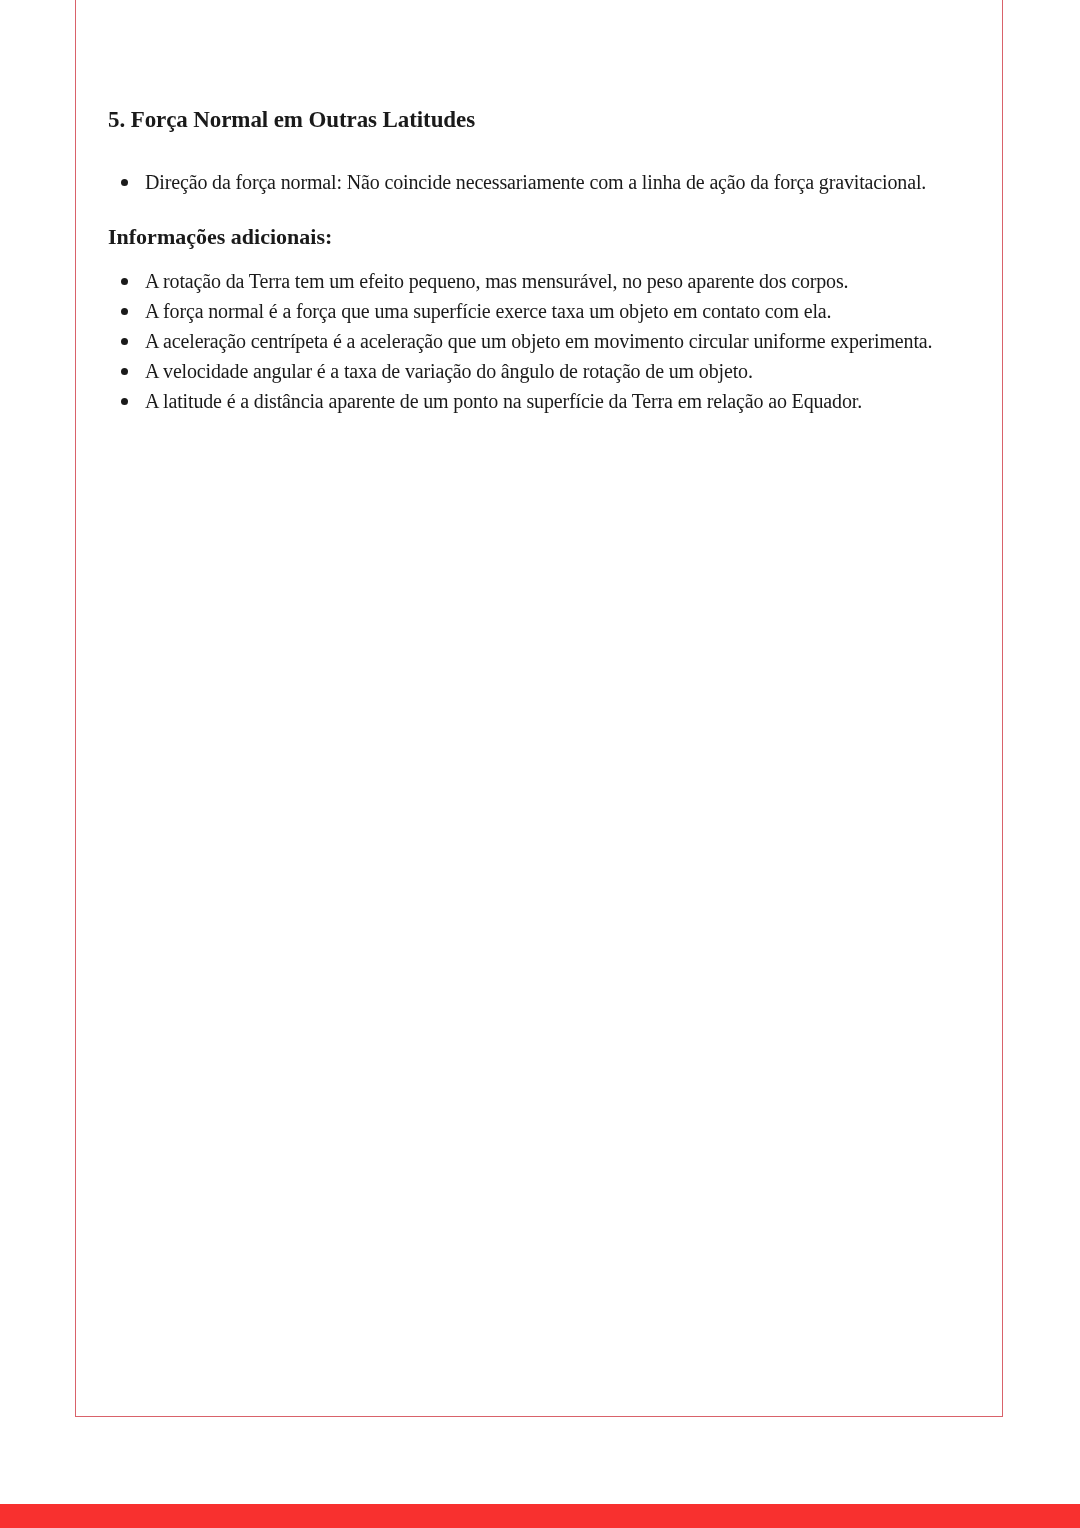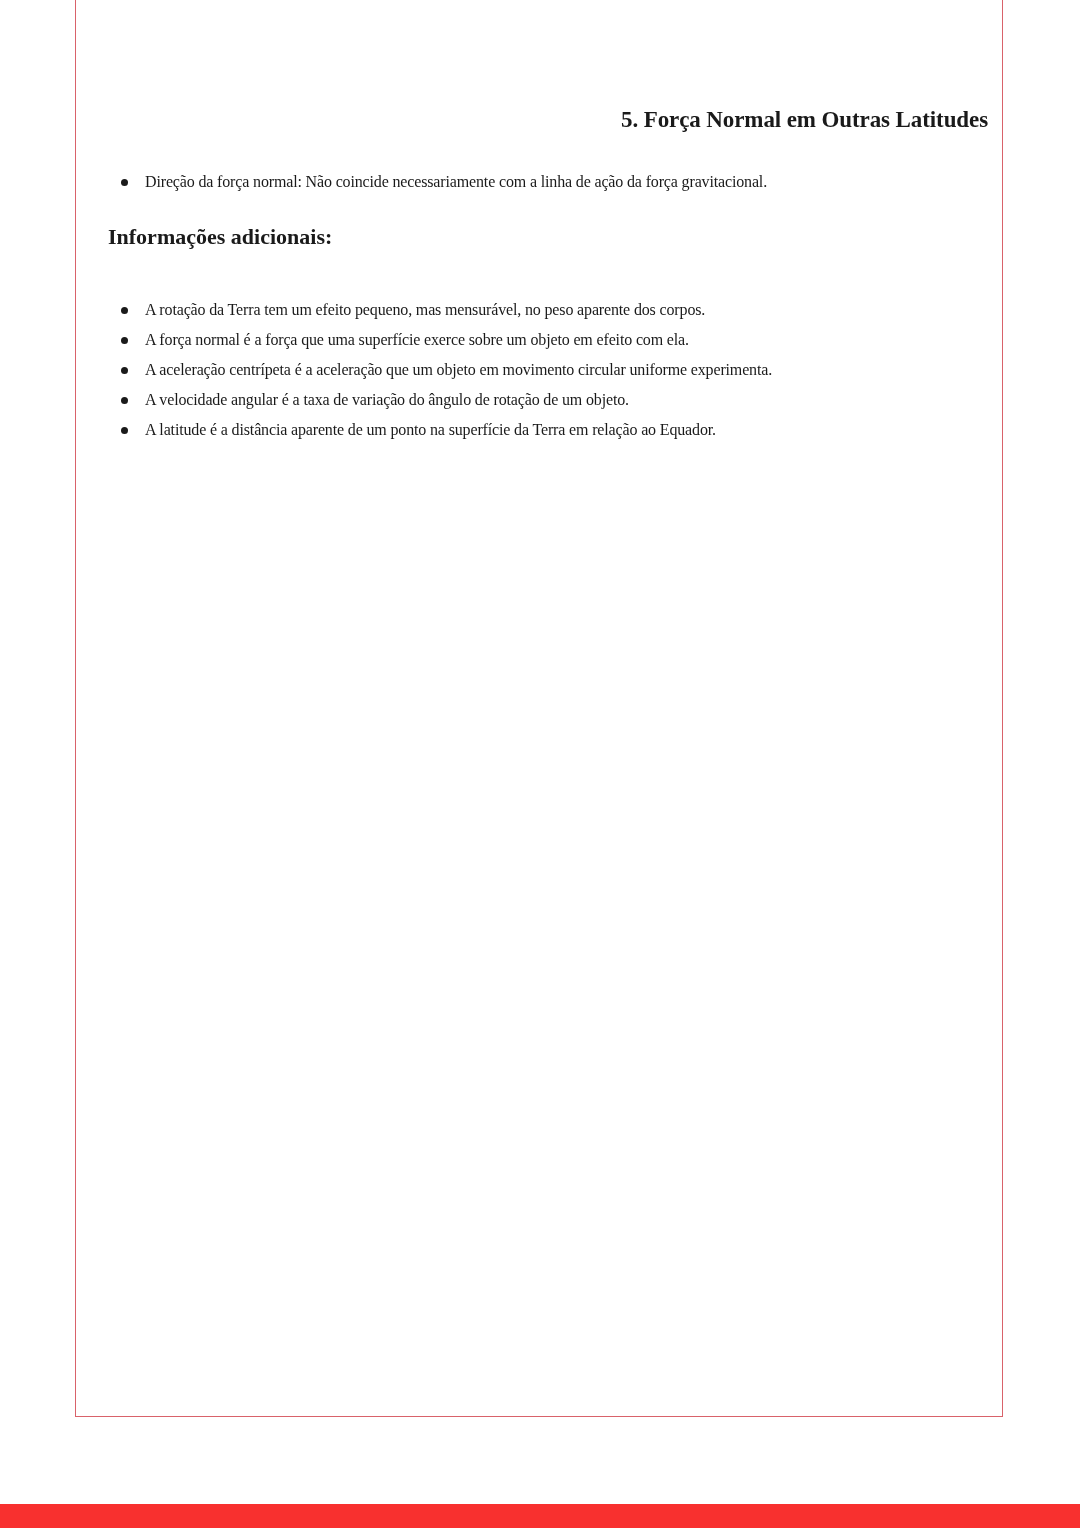--- a/index.html
+++ b/index.html
@@ -30,52 +30,51 @@
       left: 108px;
       top: 102px;
       width: 880px;
     }
     .section-heading {
       font-weight: bold;
       font-size: 23px;
       line-height: 36px;
       margin: 0;
       letter-spacing: -0.1px;
-      text-align: right;
     }
     ul {
       margin: 0;
       padding: 0;
       list-style: none;
     }
     li {
       position: relative;
       padding-left: 37px;
-      font-size: 16px;
+      font-size: 20px;
       line-height: 30px;
       letter-spacing: -0.15px;
     }
     li .bullet {
       position: absolute;
       left: 13px;
       top: 12px;
       width: 7px;
       height: 7px;
       border-radius: 50%;
       background: #1a1a1a;
     }
     .list-1 { margin-top: 29px; }
     .info-heading {
       font-weight: bold;
       font-size: 22px;
       line-height: 36px;
       margin: 0;
       margin-top: 22px;
     }
-    .list-2 { margin-top: 40px; }
+    .list-2 { margin-top: 11px; }
     .footer-bar {
       position: absolute;
       left: 0;
       top: 1504px;
       width: 1080px;
       height: 24px;
       background: #f8302f;
     }
   </style>
 </head>
@@ -95,21 +94,21 @@
 
   <h3 class="info-heading">Informações adicionais:</h3>
 
   <ul class="list-2">
     <li>
       <span class="bullet"></span>
       <span>A rotação da Terra tem um efeito pequeno, mas mensurável, no peso aparente dos corpos.</span>
     </li>
     <li>
       <span class="bullet"></span>
-      <span>A força normal é a força que uma superfície exerce sobre um objeto em efeito com ela.</span>
+      <span>A força normal é a força que uma superfície exerce taxa um objeto em contato com ela.</span>
     </li>
     <li>
       <span class="bullet"></span>
       <span>A aceleração centrípeta é a aceleração que um objeto em movimento circular uniforme experimenta.</span>
     </li>
     <li>
       <span class="bullet"></span>
       <span>A velocidade angular é a taxa de variação do ângulo de rotação de um objeto.</span>
     </li>
     <li>

